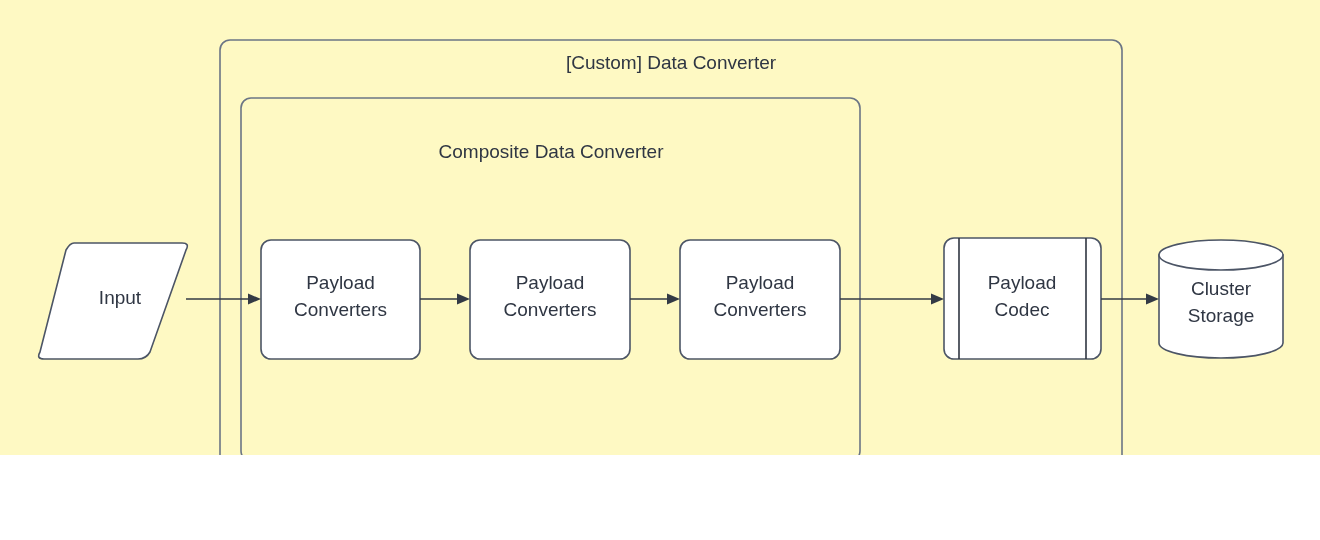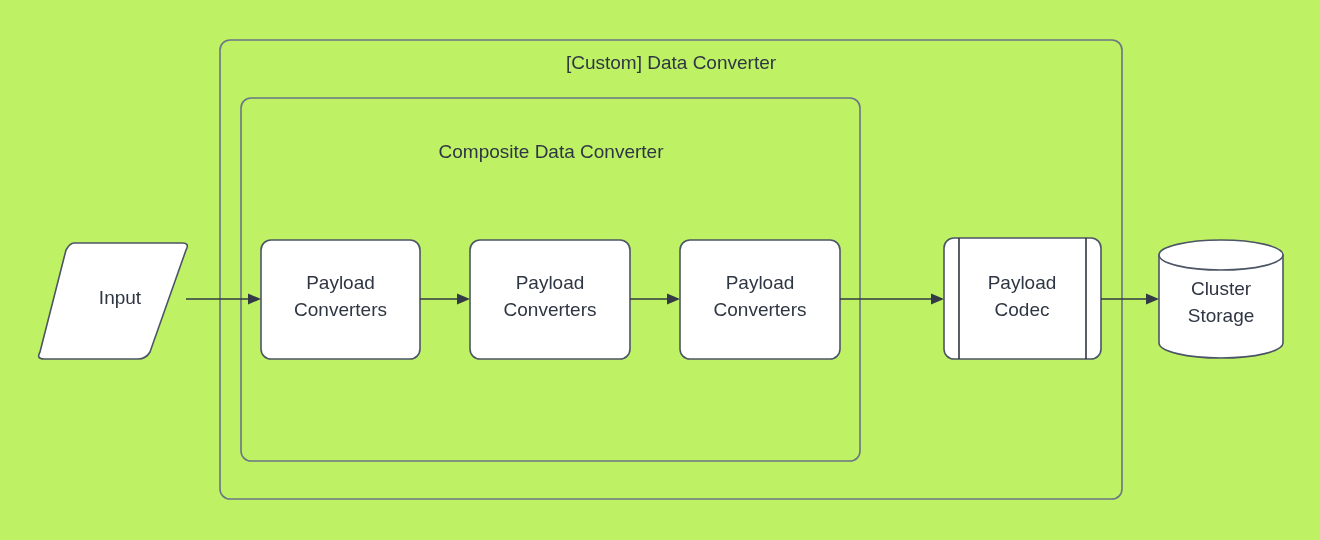--- a/index.html
+++ b/index.html
@@ -6,22 +6,22 @@
     margin: 0;
     padding: 0;
     background: #ffffff;
   }
   body {
     font-family: "Liberation Sans", sans-serif;
   }
   #canvas {
     position: relative;
     width: 1320px;
-    height: 540px;
-    background: #bef264;
+    height: 455px;
+    background: #fef9c3;
     overflow: hidden;
     text-decoration: underline;
   }
   #diagram-svg {
     position: absolute;
     top: 0;
     left: 0;
     width: 1320px;
     height: 540px;
   }

